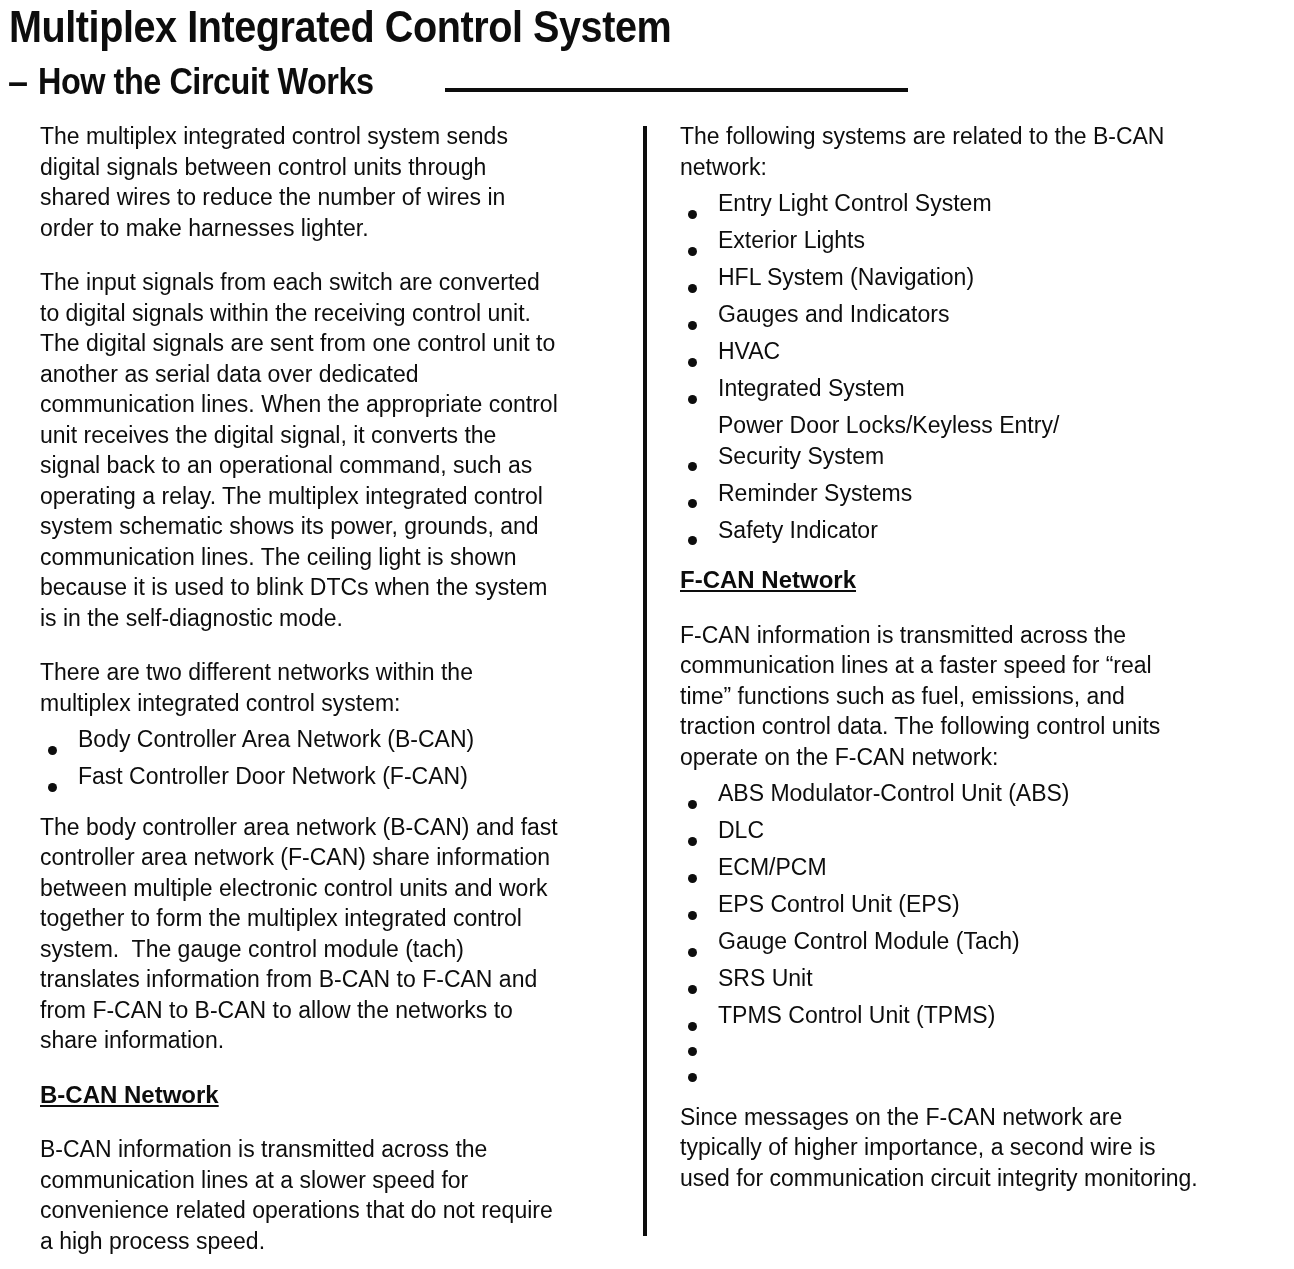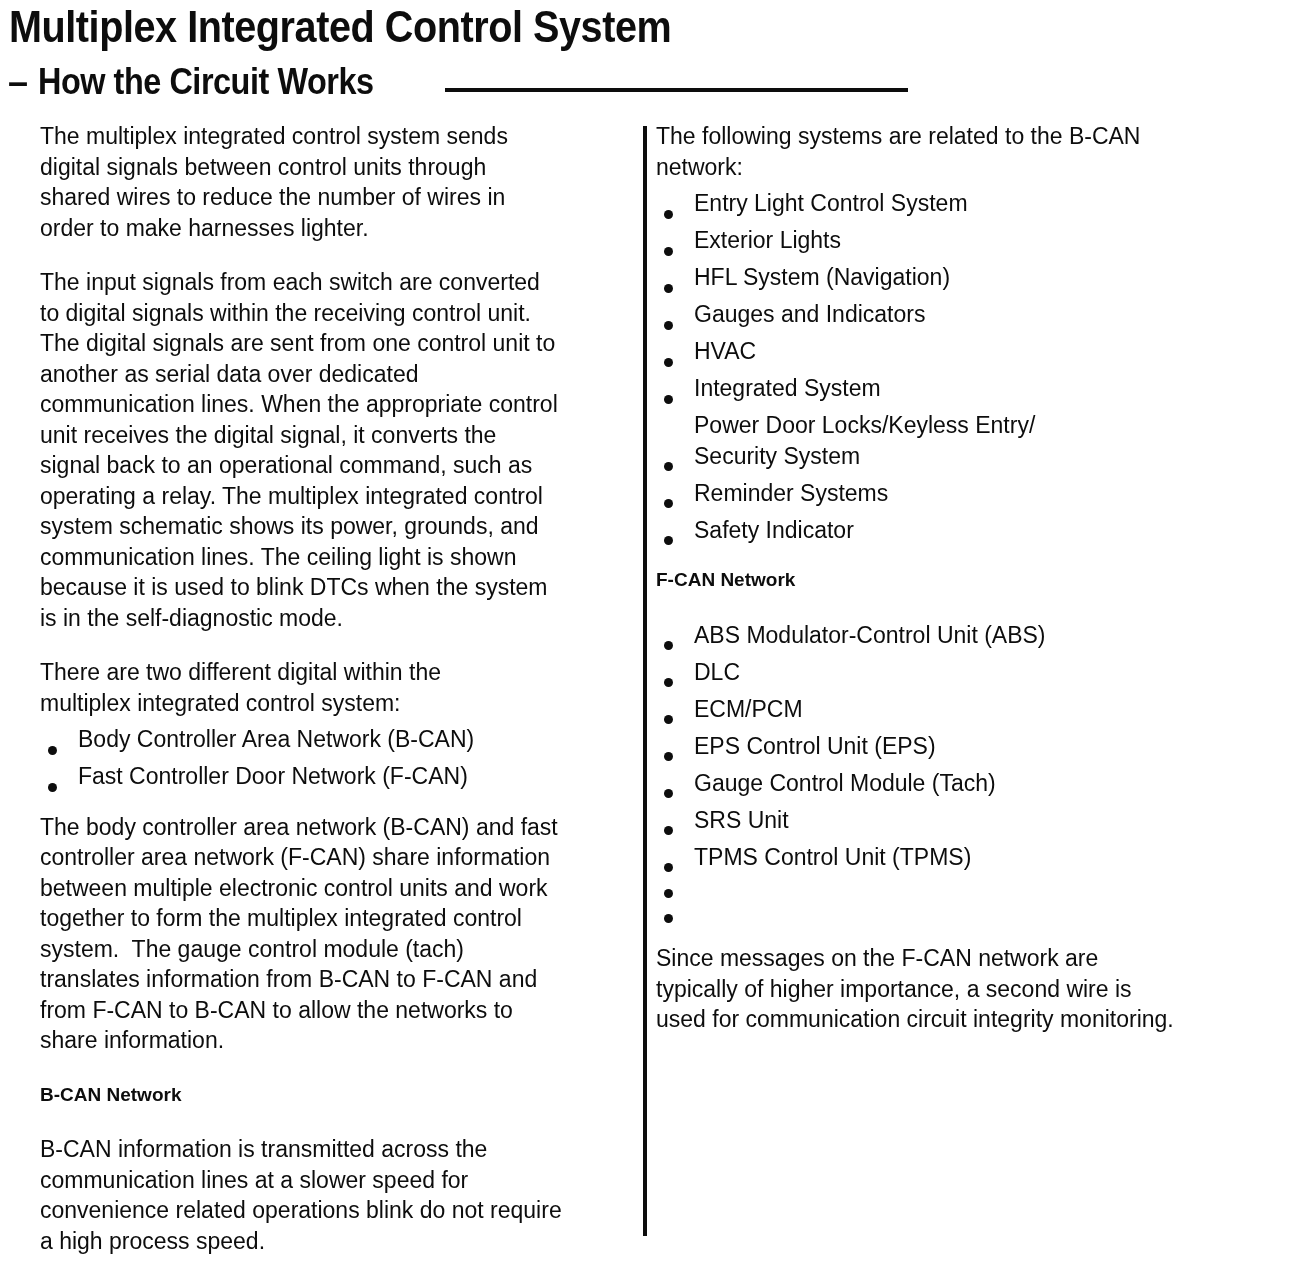--- a/index.html
+++ b/index.html
@@ -62,30 +62,31 @@
     height: 1110px;
     background: #0d0d0d;
   }
   .col {
     position: absolute;
     top: 121px;
     font-size: 23px;
     line-height: 30.5px;
   }
   .col-left  { left: 40px;  width: 600px; }
-  .col-right { left: 656px; width: 600px; }
+  .col-right { left: 680px; width: 600px; }
   .para {
     margin: 0 0 24px 0;
     white-space: pre-line;
   }
   .lead { margin-bottom: 6px; }
   .subhead {
-    font-size: 19px;
+    font-size: 24px;
     font-weight: bold;
     margin: 0 0 24px 0;
+    text-decoration: underline;
   }
   ul.bullets {
     list-style: none;
     margin: 0 0 20px 0;
     padding: 0;
   }
   ul.bullets li {
     display: flex;
     align-items: flex-end;
     margin-bottom: 6.5px;
@@ -127,21 +128,21 @@
 The digital signals are sent from one control unit to
 another as serial data over dedicated
 communication lines. When the appropriate control
 unit receives the digital signal, it converts the
 signal back to an operational command, such as
 operating a relay. The multiplex integrated control
 system schematic shows its power, grounds, and
 communication lines. The ceiling light is shown
 because it is used to blink DTCs when the system
 is in the self-diagnostic mode.</p>
-    <p class="para lead">There are two different digital within the
+    <p class="para lead">There are two different networks within the
 multiplex integrated control system:</p>
     <ul class="bullets">
       <li>
         <span class="dot"></span>
         <span class="li-text">Body Controller Area Network (B-CAN)</span>
       </li>
       <li>
         <span class="dot"></span>
         <span class="li-text">Fast Controller Door Network (F-CAN)</span>
       </li>
@@ -150,21 +151,21 @@
 controller area network (F-CAN) share information
 between multiple electronic control units and work
 together to form the multiplex integrated control
 system.&nbsp; The gauge control module (tach)
 translates information from B-CAN to F-CAN and
 from F-CAN to B-CAN to allow the networks to
 share information.</p>
     <h3 class="subhead">B-CAN Network</h3>
     <p class="para">B-CAN information is transmitted across the
 communication lines at a slower speed for
-convenience related operations blink do not require
+convenience related operations that do not require
 a high process speed.</p>
   </div>
 
   <div class="col col-right">
     <p class="para lead">The following systems are related to the B-CAN
 network:</p>
     <ul class="bullets">
       <li>
         <span class="dot"></span>
         <span class="li-text">Entry Light Control System</span>
@@ -197,20 +198,25 @@
       <li>
         <span class="dot"></span>
         <span class="li-text">Reminder Systems</span>
       </li>
       <li>
         <span class="dot"></span>
         <span class="li-text">Safety Indicator</span>
       </li>
     </ul>
     <h3 class="subhead">F-CAN Network</h3>
+    <p class="para lead">F-CAN information is transmitted across the
+communication lines at a faster speed for “real
+time” functions such as fuel, emissions, and
+traction control data. The following control units
+operate on the F-CAN network:</p>
     <ul class="bullets">
       <li>
         <span class="dot"></span>
         <span class="li-text">ABS Modulator-Control Unit (ABS)</span>
       </li>
       <li>
         <span class="dot"></span>
         <span class="li-text">DLC</span>
       </li>
       <li>

